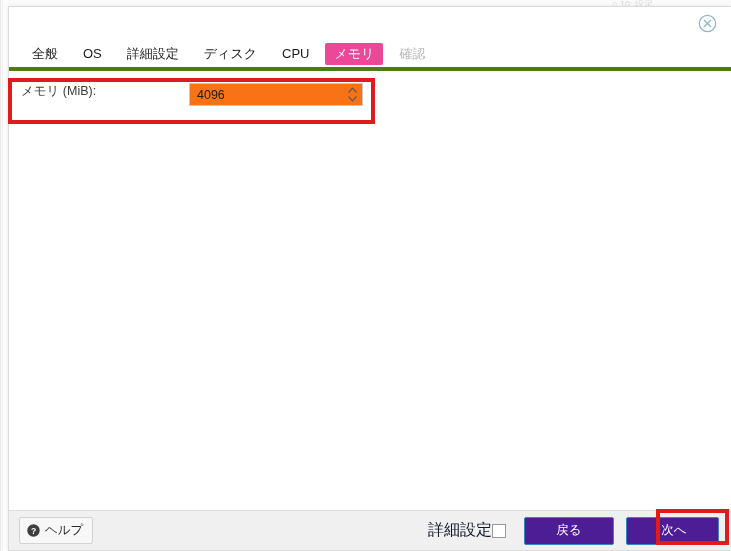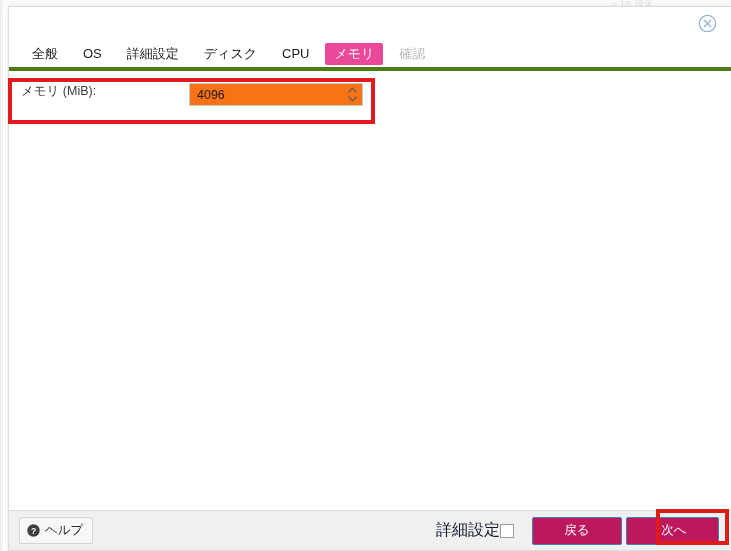--- a/index.html
+++ b/index.html
@@ -223,36 +223,36 @@
   }
   .adv-check {
     width: 14px; height: 14px;
     border: 1px solid #9a9a9a;
     background: #ffffff;
     box-sizing: border-box;
     cursor: pointer;
     margin-right: 10px;
   }
   .btn-primary {
-    background: #be185d;
+    background: #4c1d95;
     border: 1px solid #3585c0;
     color: #ffffff;
     font-size: 12.5px;
     height: 26px;
     min-width: 60px;
     padding: 0 14px;
     border-radius: 2px;
     cursor: pointer;
     margin-left: 8px;
     white-space: nowrap;
     display: flex;
     align-items: center;
     justify-content: center;
   }
-  .btn-next-wrap { margin-left: 4px; padding-left: 17px; }
+  .btn-next-wrap { margin-left: 12px; padding-left: 17px; }
 </style>
 </head>
 <body>
 
 <div class="bg-page"></div>
 <div class="bg-top-strip"></div>
 <div class="bg-ghost-text">○ 10: 設定</div>
 <div class="bg-left-rules"></div>
 
 <div class="modal">

